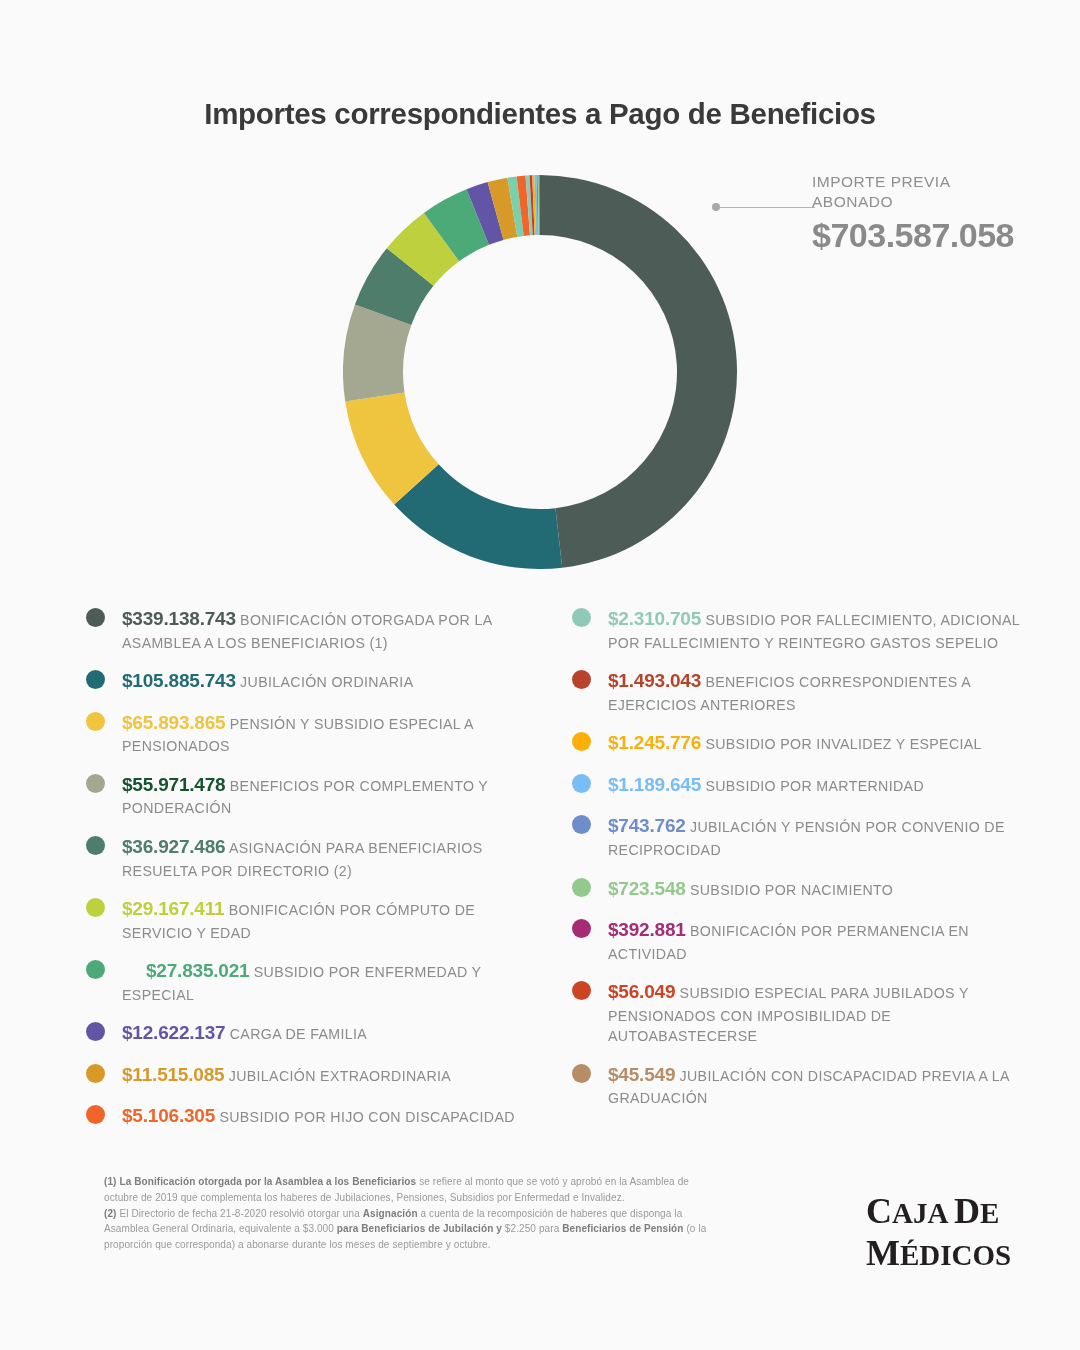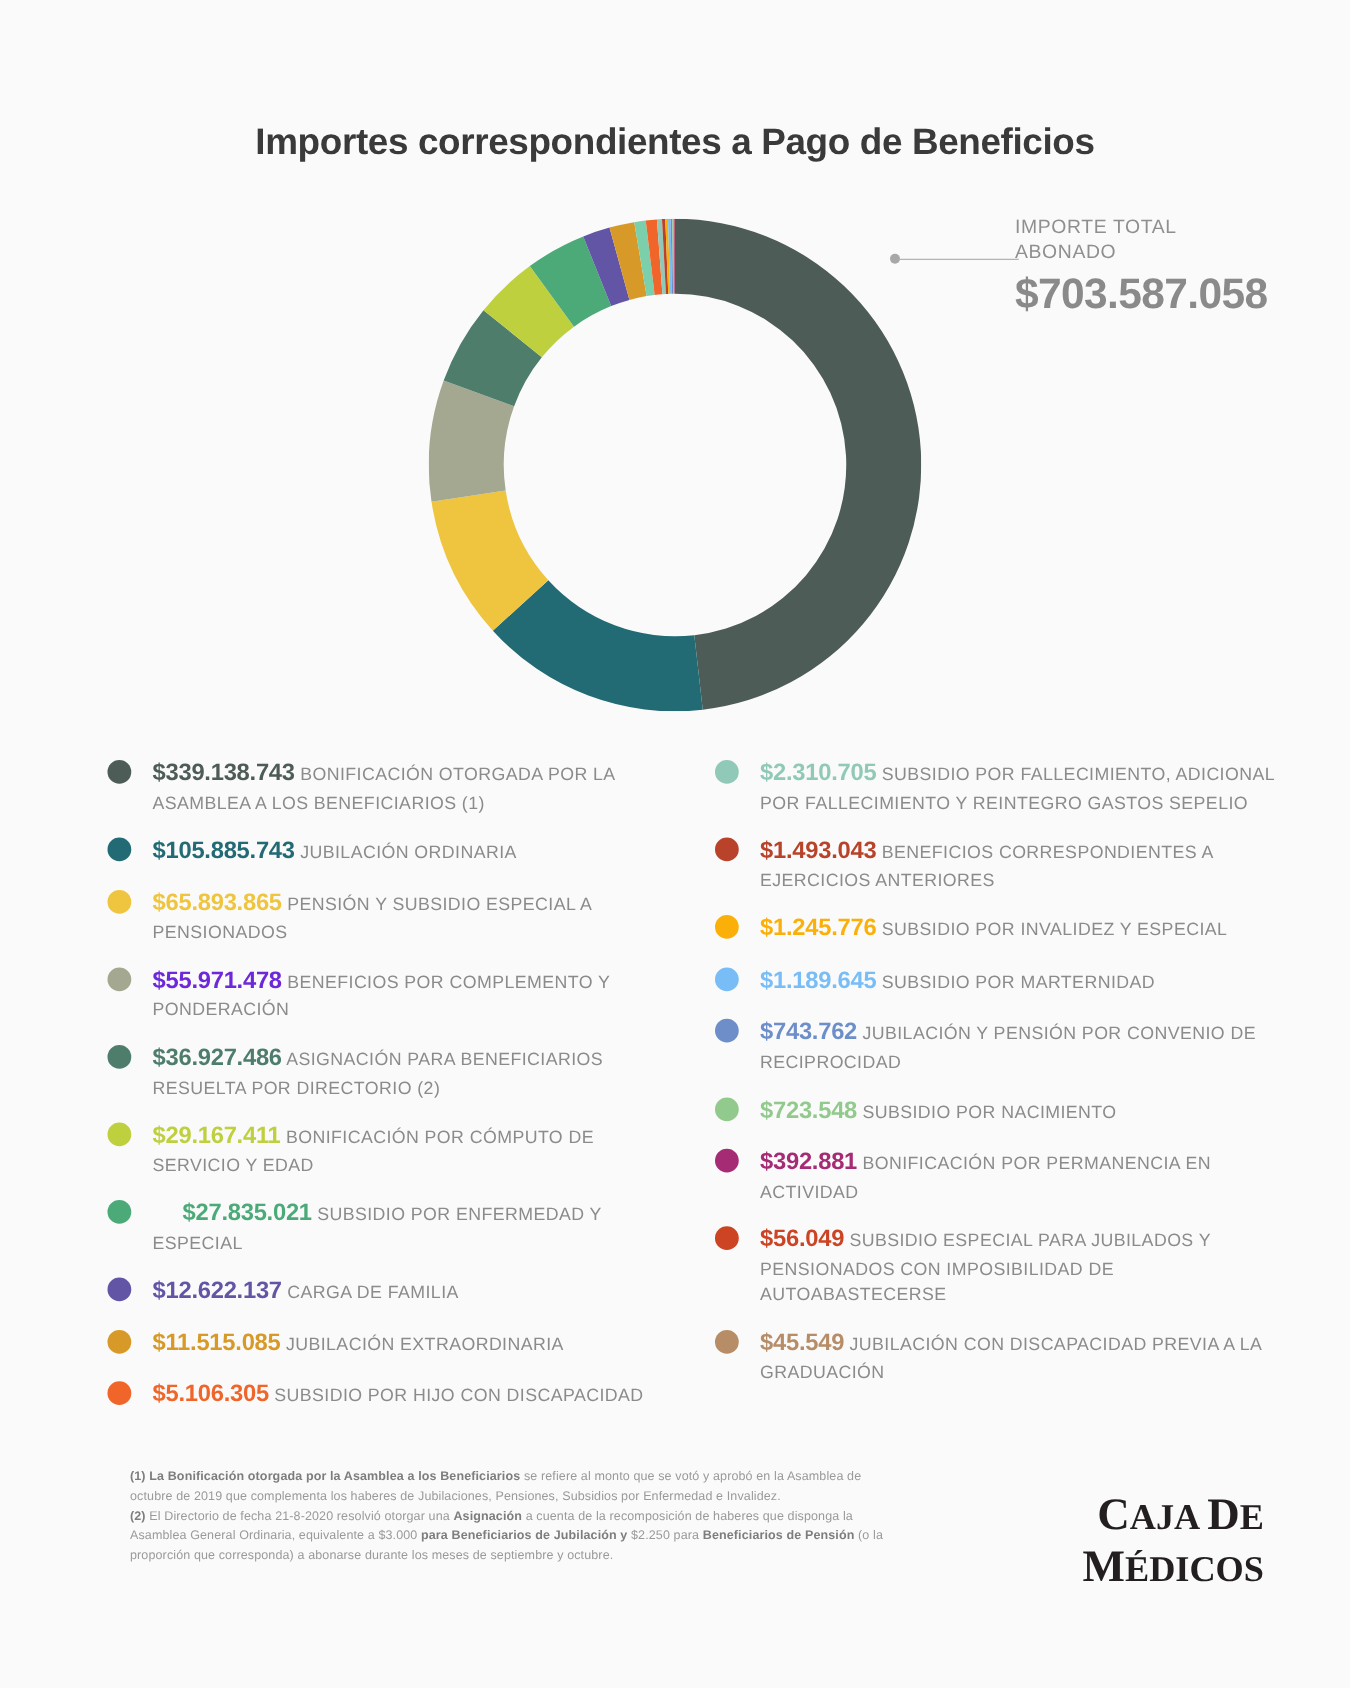--- a/index.html
+++ b/index.html
@@ -76,21 +76,21 @@
   .logo-mark span {
     color: #ffffff; font-family: "Liberation Serif", serif;
     font-size: 28px; font-weight: bold; letter-spacing: -0.5px;
   }
   .logo-type {
     position: absolute; left: 110px; top: 18px;
     font-family: "Liberation Serif", serif; color: #231f20;
     line-height: 1.0;
   }
   .logo-type .l1, .logo-type .l2 { font-weight: bold; white-space: nowrap; }
-  .logo-type .l1 { font-size: 29px; text-align: right; }
+  .logo-type .l1 { font-size: 29px; }
   .logo-type .l2 { font-size: 29px; margin-top: 6px; }
   .logo-type .cap { font-size: 36px; }
 </style>
 </head>
 <body>
 
 <div id="page">
 
   <div class="title">Importes correspondientes a Pago de Beneficios</div>
 
@@ -116,21 +116,21 @@
         <path d="M 196.07606140780229 0.0021666680624434775 A 197 197 0 0 1 196.76723507508203 0.0001375114953816592 L 196.8381279456154 60.00009562982166 A 137 137 0 0 0 196.3574640247153 60.00150676916019 Z" fill="#a52b74"></path>
         <path d="M 196.76723507508203 0.0001375114953816592 A 197 197 0 0 1 196.91986779629823 0.000016297386650876433 L 196.94427354361858 60.00001133371558 A 137 137 0 0 0 196.8381279456154 60.00009562982166 Z" fill="#cc4424"></path>
         <path d="M 196.91986779629823 0.000016297386650876433 A 197 197 0 0 1 197.0000000000003 0 L 197.00000000000023 60 A 137 137 0 0 0 196.94427354361858 60.00001133371558 Z" fill="#b78d68"></path>
       </svg>
   </div>
 
   <div class="callout">
     <div class="callout-dot"></div>
     <div class="callout-line"></div>
     <div class="callout-label">
-      <div>IMPORTE TOTAL</div>
+      <div>IMPORTE PREVIA</div>
       <div>ABONADO</div>
     </div>
     <div class="callout-total">$703.587.058</div>
   </div>
 
   <div class="legend">
     <div class="legend-col left" id="legend-left">
         <div class="legend-item">
           <span class="legend-dot" style="background: rgb(78, 92, 88);"></span>
           <div class="legend-text"><span class="legend-amount" style="color: rgb(78, 92, 88);">$339.138.743</span><span class="legend-label"> BONIFICACIÓN OTORGADA POR LA ASAMBLEA A LOS BENEFICIARIOS (1)</span></div>
@@ -138,21 +138,21 @@
         <div class="legend-item">
           <span class="legend-dot" style="background: rgb(35, 107, 116);"></span>
           <div class="legend-text"><span class="legend-amount" style="color: rgb(35, 107, 116);">$105.885.743</span><span class="legend-label"> JUBILACIÓN ORDINARIA</span></div>
         </div>
         <div class="legend-item">
           <span class="legend-dot" style="background: rgb(239, 196, 62);"></span>
           <div class="legend-text"><span class="legend-amount" style="color: rgb(239, 196, 62);">$65.893.865</span><span class="legend-label"> PENSIÓN Y SUBSIDIO ESPECIAL A PENSIONADOS</span></div>
         </div>
         <div class="legend-item">
           <span class="legend-dot" style="background: rgb(165, 168, 144);"></span>
-          <div class="legend-text"><span class="legend-amount" style="color: #6d28d9; text-align: center;">$55.971.478</span><span class="legend-label"> BENEFICIOS POR COMPLEMENTO Y PONDERACIÓN</span></div>
+          <div class="legend-text"><span class="legend-amount" style="color: #14532d; text-align: center;">$55.971.478</span><span class="legend-label"> BENEFICIOS POR COMPLEMENTO Y PONDERACIÓN</span></div>
         </div>
         <div class="legend-item">
           <span class="legend-dot" style="background: rgb(78, 125, 107);"></span>
           <div class="legend-text"><span class="legend-amount" style="color: rgb(78, 125, 107);">$36.927.486</span><span class="legend-label"> ASIGNACIÓN PARA BENEFICIARIOS RESUELTA POR DIRECTORIO (2)</span></div>
         </div>
         <div class="legend-item">
           <span class="legend-dot" style="background: rgb(191, 208, 62);"></span>
           <div class="legend-text"><span class="legend-amount" style="color: rgb(191, 208, 62);">$29.167.411</span><span class="legend-label"> BONIFICACIÓN POR CÓMPUTO DE SERVICIO Y EDAD</span></div>
         </div>
         <div class="legend-item">

